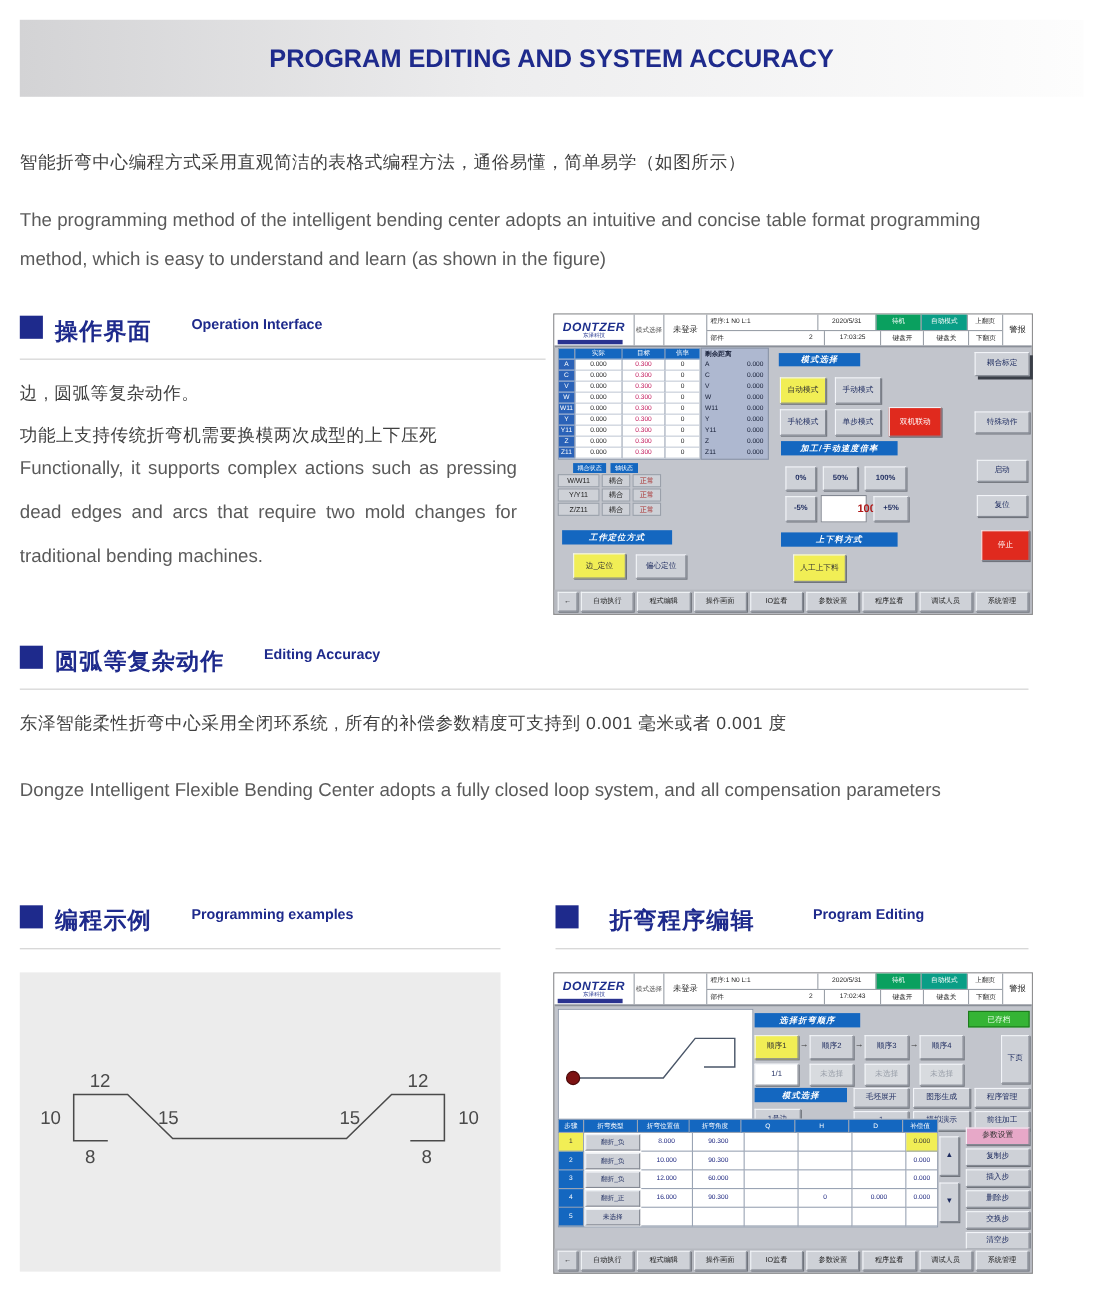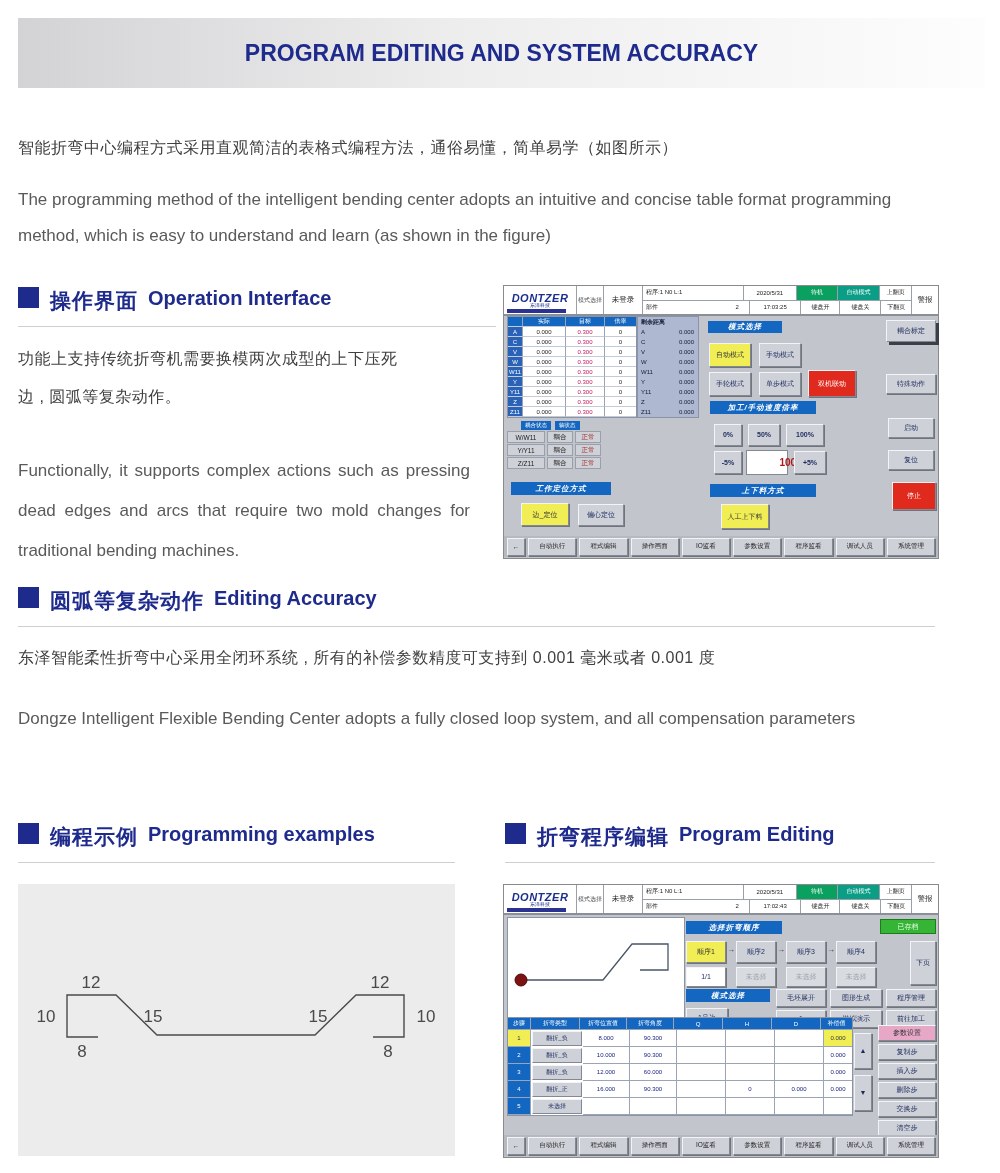--- a/index.html
+++ b/index.html
@@ -11,21 +11,21 @@
   .banner-cn{width:362px;background:#2a3390;color:#fff;font-size:30px;font-weight:bold;letter-spacing:3px;display:flex;align-items:center;justify-content:center;}
   .banner-en{flex:1;background:linear-gradient(90deg,#d3d3d5 0%,#ededee 45%,#fdfdfd 100%);color:#1e2a8c;font-size:23px;font-weight:bold;display:flex;align-items:center;justify-content:center;letter-spacing:0px;}
 
   
   .cntext{color:#404040;font-size:16px;letter-spacing:0.5px;}
   .entext{color:#5a5a5a;font-size:17px;}
   .rule{position:absolute;height:1px;background:#cfcfcf;}
   .sechead{position:absolute;display:flex;align-items:flex-start;color:#1e2a8c;}
   .sechead .sq{width:21px;height:21px;background:#1e2a8c;margin-right:11px;}
   .sechead .cn{font-size:21px;font-weight:bold;letter-spacing:1px;}
-  .sechead .en{font-size:20px;font-weight:bold;margin-left:10px;}
+  .sechead .en{font-size:13px;font-weight:bold;margin-left:36px;}
 
   
   .diagram{position:absolute;left:18px;top:884px;width:437px;height:272px;background:#ececec;}
 
   
   .hmi{position:absolute;left:503px;width:434px;height:272px;background:#c2c5cc;border:1px solid #8a8a8a;font-size:7px;color:#222;}
   .hmi-top{position:absolute;left:0;top:0;right:0;height:28px;background:#fff;border-bottom:2px solid #8a8f98;display:flex;}
   .tcell{border-left:1px solid #9aa0a8;display:flex;align-items:center;justify-content:center;text-align:center;}
   .logo{width:72px;border-left:none;position:relative;display:flex;flex-direction:column;align-items:center;justify-content:center;}
   .logo .lg{font-size:11px;font-weight:bold;font-style:italic;color:#1d2f8c;letter-spacing:0.5px;line-height:10px;}
@@ -107,24 +107,24 @@
   <div>method, which is easy to understand and learn (as shown in the figure)</div>
 </div>
 
 <div class="sechead" style="left:18px;top:287px;">
   <div class="sq"></div>
   <div class="cn">操作界面</div>
   <div class="en">Operation Interface</div>
 </div>
 <div class="rule" style="left:18px;top:326px;width:478px;"></div>
 <div class="abs cntext" style="left:18px;top:340px;width:460px;line-height:38px;">
+  <div>边 , 圆弧等复杂动作。</div>
   <div>功能上支持传统折弯机需要换模两次成型的上下压死</div>
-  <div>边 , 圆弧等复杂动作。</div>
-</div>
-<div class="abs entext" style="left:18px;top:451px;width:452px;line-height:40px;text-align:justify;">Functionally, it supports complex actions such as pressing dead edges and arcs that require two mold changes for traditional bending machines.</div>
+</div>
+<div class="abs entext" style="left:18px;top:406px;width:452px;line-height:40px;text-align:justify;">Functionally, it supports complex actions such as pressing dead edges and arcs that require two mold changes for traditional bending machines.</div>
 
 <div class="hmi" style="top:285px;">
 
   <div class="hmi-top">
     <div class="tcell logo">
       <div class="lg">DONTZER</div>
       <div class="lgsub">东泽科技</div>
       <div class="lgbar"></div>
     </div>
     <div class="tcell" style="width:26px;font-size:6px;color:#555;">模式选择</div>
@@ -337,21 +337,21 @@
   <div>Dongze Intelligent Flexible Bending Center adopts a fully closed loop system, and all compensation parameters</div>
 </div>
 
 <div class="sechead" style="left:18px;top:823px;">
   <div class="sq"></div>
   <div class="cn">编程示例</div>
   <div class="en">Programming examples</div>
 </div>
 <div class="rule" style="left:18px;top:862px;width:437px;"></div>
 
-<div class="sechead" style="left:505px;top:823px;">
+<div class="sechead" style="left:505px;top:823px;gap:17px;">
   <div class="sq"></div>
   <div class="cn">折弯程序编辑</div>
   <div class="en">Program Editing</div>
 </div>
 <div class="rule" style="left:505px;top:862px;width:430px;"></div>
 
 <div class="diagram">
   <svg width="437" height="272" viewBox="0 0 437 272">
     <path d="M80,153 L49,153 L49,111 L98,111 L139,151 L297,151 L338,111 L386,111 L386,153 L355,153" fill="none" stroke="#4a4a4a" stroke-width="1.4"></path>
     <text x="73" y="104" font-size="17" fill="#4a4a4a" text-anchor="middle">12</text>

